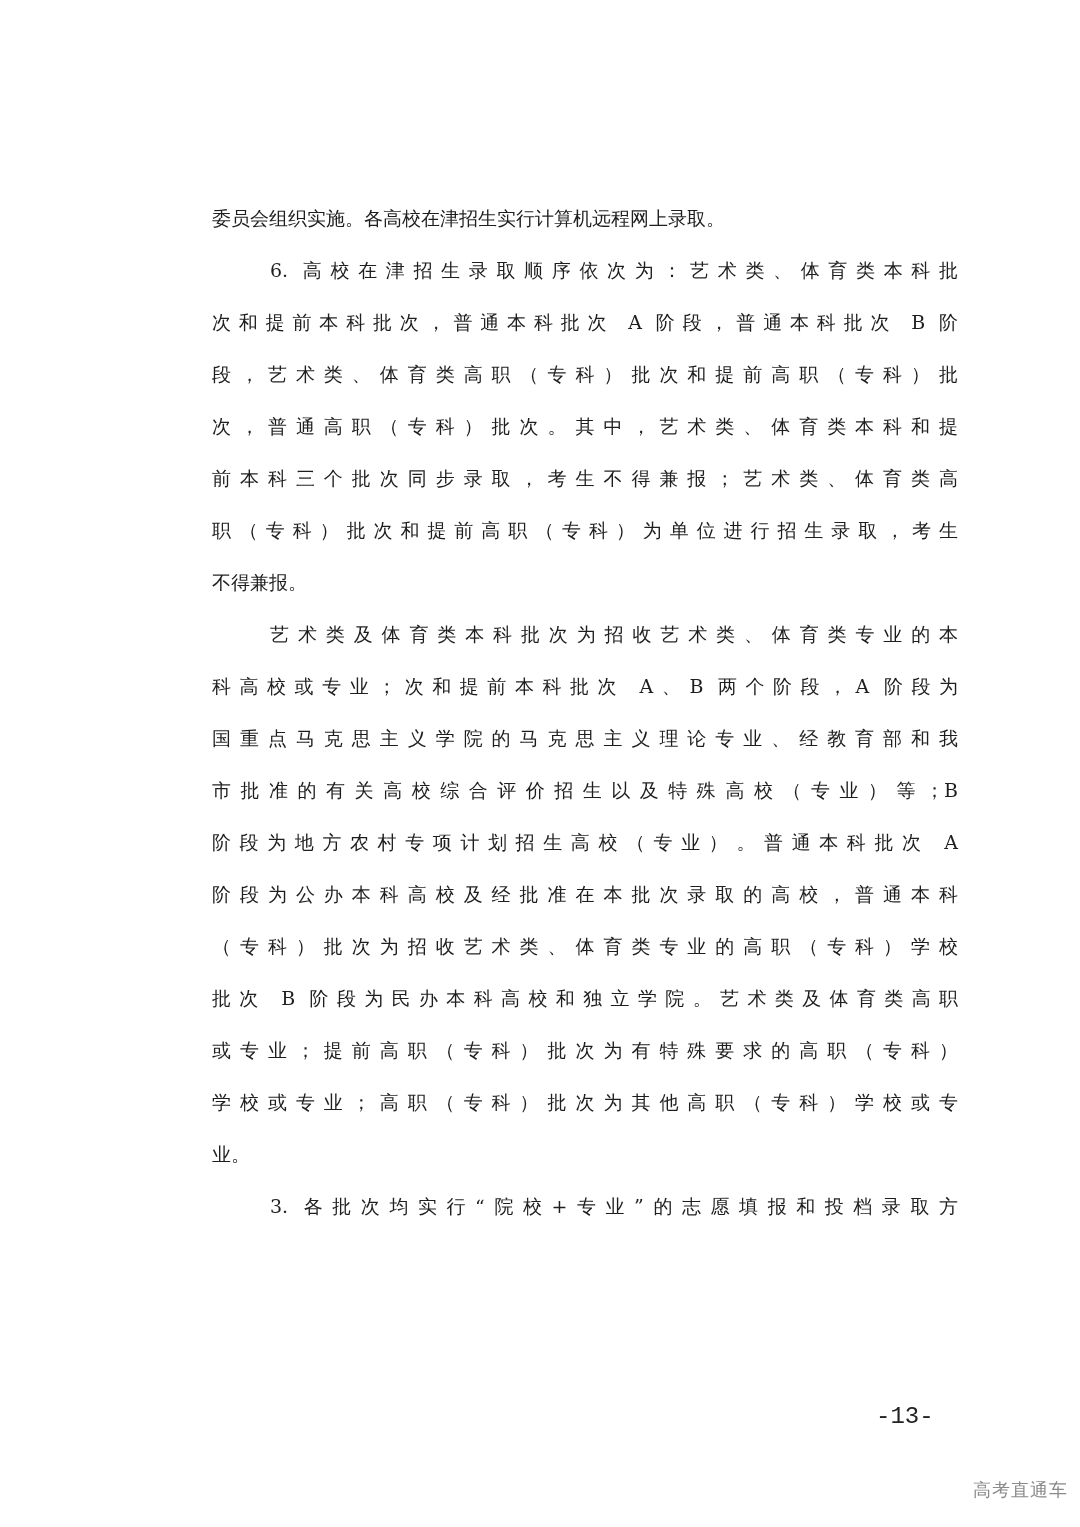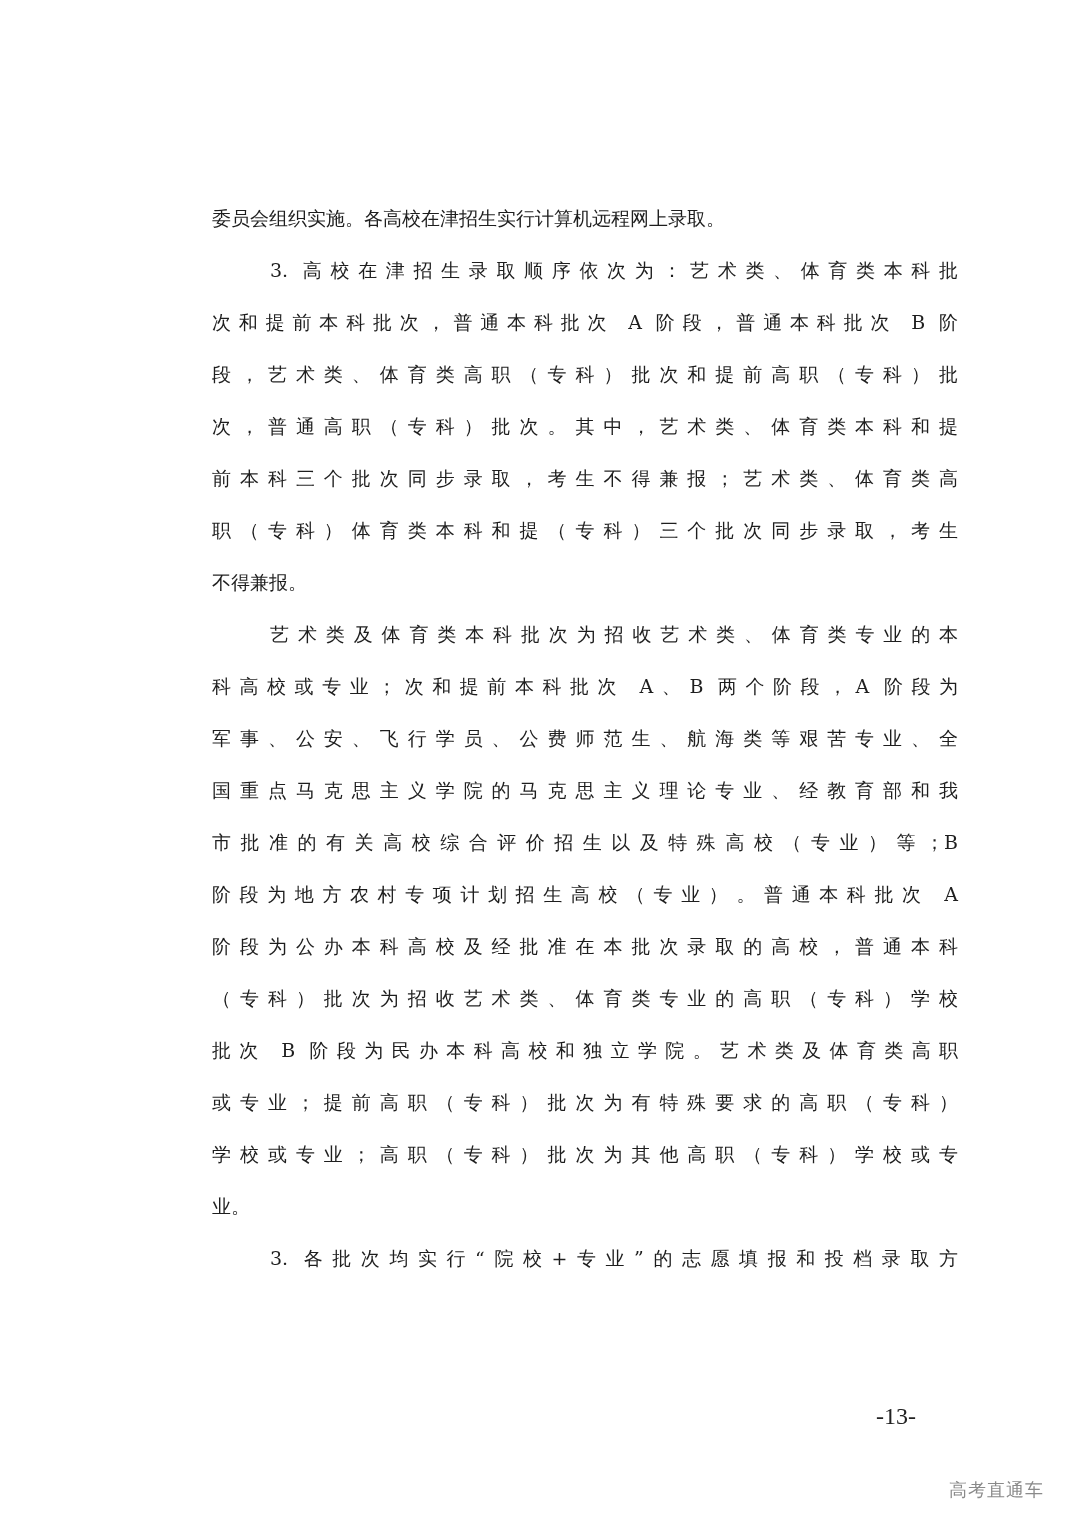--- a/index.html
+++ b/index.html
@@ -24,49 +24,48 @@
     text-align: justify;
     text-align-last: justify;
     letter-spacing: 0;
     margin-left: 44px;
   }
   .line.last { text-align-last: left; }
   .line.indent { padding-left: 58px; }
   .page-number {
     position: absolute;
     left: 876px; top: 1403px;
-    font-family: Liberation Serif, serif;
+    font-family: Liberation Mono, monospace;
     font-size: 24px;
     color: #222;
     text-align: right;
   }
   .watermark {
     position: absolute;
-    left: 949px; top: 1478px;
+    left: 973px; top: 1478px;
     font-family: "DejaVu Sans", "Liberation Sans", sans-serif;
     font-size: 18px;
     color: #8a8a8a;
     letter-spacing: 1px;
   }
 </style>
 </head>
 <body>
 
 <div class="page">
   <div class="line last">委员会组织实施。各高校在津招生实行计算机远程网上录取。</div>
-  <div class="line indent">3. 高校在津招生录取顺序依次为：艺术类、体育类本科批</div>
+  <div class="line indent">6. 高校在津招生录取顺序依次为：艺术类、体育类本科批</div>
   <div class="line">次和提前本科批次，普通本科批次 A 阶段，普通本科批次 B 阶</div>
   <div class="line">段，艺术类、体育类高职（专科）批次和提前高职（专科）批</div>
   <div class="line">次，普通高职（专科）批次。其中，艺术类、体育类本科和提</div>
   <div class="line">前本科三个批次同步录取，考生不得兼报；艺术类、体育类高</div>
-  <div class="line">职（专科）体育类本科和提（专科）三个批次同步录取，考生</div>
+  <div class="line">职（专科）批次和提前高职（专科）为单位进行招生录取，考生</div>
   <div class="line last">不得兼报。</div>
   <div class="line indent">艺术类及体育类本科批次为招收艺术类、体育类专业的本</div>
   <div class="line">科高校或专业；次和提前本科批次 A、B 两个阶段，A 阶段为</div>
-  <div class="line">军事、公安、飞行学员、公费师范生、航海类等艰苦专业、全</div>
   <div class="line">国重点马克思主义学院的马克思主义理论专业、经教育部和我</div>
   <div class="line">市批准的有关高校综合评价招生以及特殊高校（专业）等；B</div>
   <div class="line">阶段为地方农村专项计划招生高校（专业）。普通本科批次 A</div>
   <div class="line">阶段为公办本科高校及经批准在本批次录取的高校，普通本科</div>
   <div class="line">（专科）批次为招收艺术类、体育类专业的高职（专科）学校</div>
   <div class="line">批次 B 阶段为民办本科高校和独立学院。艺术类及体育类高职</div>
   <div class="line">或专业；提前高职（专科）批次为有特殊要求的高职（专科）</div>
   <div class="line">学校或专业；高职（专科）批次为其他高职（专科）学校或专</div>
   <div class="line last">业。</div>
   <div class="line indent">3. 各批次均实行“院校+专业”的志愿填报和投档录取方</div>

